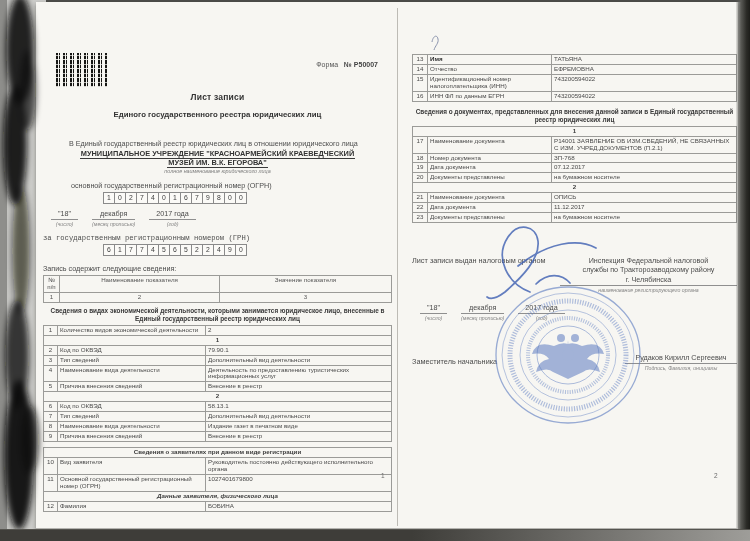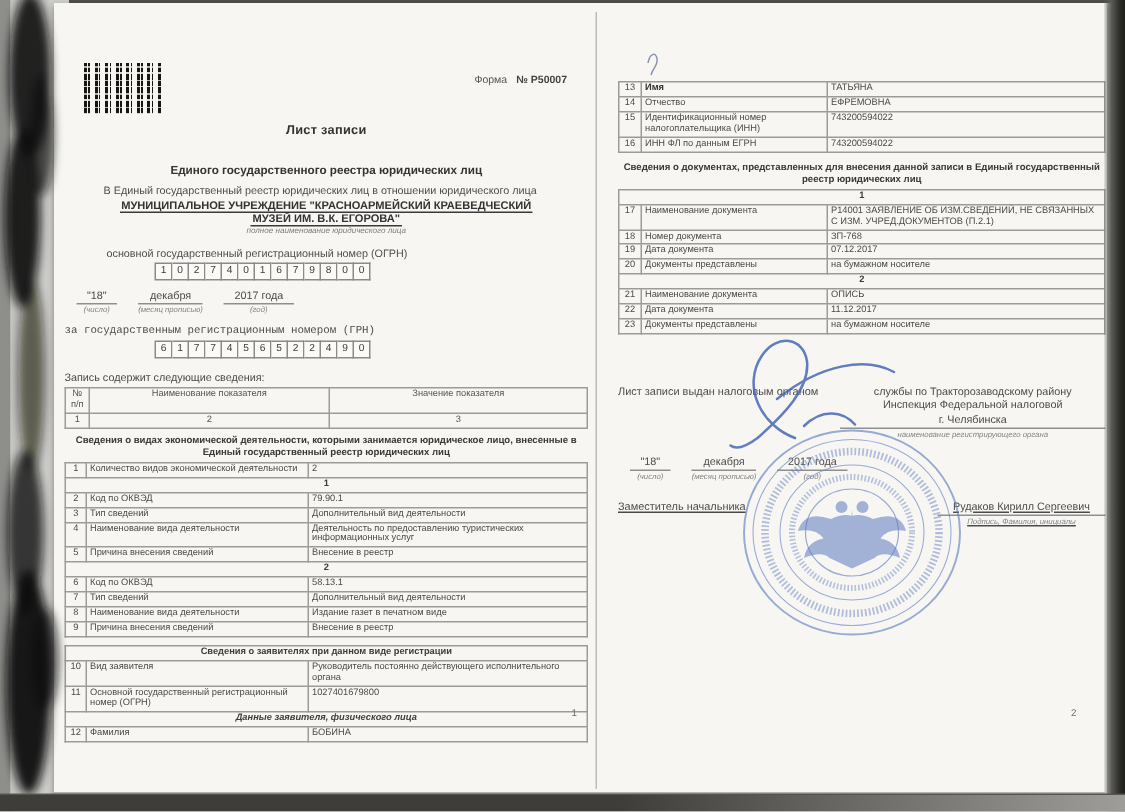--- a/index.html
+++ b/index.html
@@ -11,36 +11,36 @@
   .edge-top{position:absolute;left:46px;top:0;width:700px;height:2px;background:#22221f;opacity:.75;}
   .edge-right{position:absolute;right:0;top:0;width:14px;height:541px;
               background:linear-gradient(90deg,rgba(90,90,86,.12),#5a5a56 35%,#2b2b27 75%,#1d1d1a);}
   .edge-bottom{position:absolute;left:0;bottom:0;width:750px;height:11px;
                background:linear-gradient(90deg,#3e3d39 0 55%,#6f6e6a 78%,#9e9d99);
                border-top:1px solid #55544f;}
   .edge-left-svg{position:absolute;left:0;top:0;}
   .pshadow{position:absolute;left:36px;top:528px;width:702px;height:3px;background:#b5b4b0;}
 
   .page{position:absolute;}
-  .p1{left:43px;top:42px;width:349px;}
+  .p1{left:43px;top:53px;width:349px;}
   .p2{left:412px;top:52px;width:325px;}
 
   .p1-head{display:flex;align-items:flex-start;}
   .barcode{margin-left:13px;width:52px;height:34px;background-color:#f7f6f2;
     background-image:
       repeating-linear-gradient(0deg, rgba(247,246,242,.85) 0 1px, transparent 1px 4px, rgba(247,246,242,.7) 4px 5px, transparent 5px 9px),
       repeating-linear-gradient(90deg,#161614 0 2px,transparent 2px 3px,#161614 3px 4px,transparent 4px 7px,#161614 7px 9px,transparent 9px 10px,#161614 10px 11px,transparent 11px 14px);}
   .form-label{margin-left:auto;margin-right:14px;margin-top:8px;font-size:7px;color:#555;}
   .form-label .b{margin-left:6px;font-weight:bold;color:#444;}
 
   .tc{text-align:center;}
   .bold{font-weight:bold;color:#333;}
   .title1{margin-top:5px;font-size:8.5px;letter-spacing:.2px;}
-  .title2{margin-top:18px;font-size:7.8px;}
-  .intro{margin-top:4px;font-size:7.2px;line-height:1.35;text-indent:26px;color:#4e4e4e;}
+  .title2{margin-top:8px;font-size:7.8px;}
+  .intro{margin-top:20px;font-size:7.2px;line-height:1.35;text-indent:26px;color:#4e4e4e;}
   .orgline{font-size:7.4px;line-height:1.3;}
   .orgline span{border-bottom:1px solid #3a3a3a;padding:0 1px;}
   .cap{font-size:5.4px;font-style:italic;color:#7d7d7d;}
   .fieldlabel{margin-top:7px;font-size:7.2px;padding-left:28px;color:#4e4e4e;}
   .grnlabel{padding-left:0;font-family:Liberation Mono, monospace;}
   .digits{display:flex;margin-top:2px;margin-left:60px;}
   .digits span{width:10px;height:10px;border:1px solid #8a8a8a;margin-right:0;font-size:6.8px;
                display:flex;align-items:center;justify-content:center;color:#3c3c3c;background:#fbfaf7;}
   .digits span + span{border-left:none;}
   .statement{margin-top:7px;font-size:7.3px;font-weight:bold;color:#333;line-height:1.45;
@@ -57,21 +57,21 @@
   td.cn{text-align:center;padding:1px 0;}
   td.grp{text-align:center;font-weight:bold;color:#3d3d3d;}
   td.hd{text-align:center;color:#555;}
   .secheader{margin-top:4px;font-size:6.4px;font-weight:bold;color:#383838;text-align:center;line-height:1.25;}
 
   .issued{display:flex;margin-top:33px;}
   .issued-label{font-size:7.3px;width:148px;margin-top:0;color:#4c4c4c;}
   .issued-authority{width:177px;text-align:center;font-size:7.2px;line-height:1.3;color:#4c4c4c;}
   .issued-authority .lines{border-bottom:1px solid #8f8f8f;padding-bottom:1px;}
   .dl2{margin-top:9px;}
-  .signer{display:flex;margin-top:12px;align-items:flex-start;text-decoration:underline;}
+  .signer{display:flex;margin-top:32px;align-items:center;}
   .pos{font-size:7.3px;color:#4c4c4c;}
   .namecol{margin-left:auto;width:112px;}
   .name{font-size:7.2px;text-align:center;border-bottom:1px solid #8f8f8f;padding-bottom:1px;color:#4c4c4c;}
 
   .pagenum{position:absolute;font-size:6.5px;color:#6a6a6a;}
   .pn1{left:381px;top:472px;}
   .pn2{left:714px;top:472px;}
 
   .stamp{position:absolute;left:488px;top:282px;pointer-events:none;}
   .signature{position:absolute;left:478px;top:212px;pointer-events:none;}
@@ -348,22 +348,22 @@
             <td>Документы представлены</td>
             <td>на бумажном носителе</td>
           </tr>
     </tbody>
       </table>
 
     <div class="issued">
       <div class="issued-label">Лист записи выдан налоговым органом</div>
       <div class="issued-authority">
         <div class="lines">
+          <div>Инспекция Федеральной налоговой</div>
           <div>службы по Тракторозаводскому району</div>
-          <div>Инспекция Федеральной налоговой</div>
           <div>г. Челябинска</div>
         </div>
         <div class="dcap">наименование регистрирующего органа</div>
       </div>
     </div>
 
     <div class="dateline dl2">
       <div class="dcol">
           <span class="dval">"18"</span>
           <span class="dcap">(число)</span>

